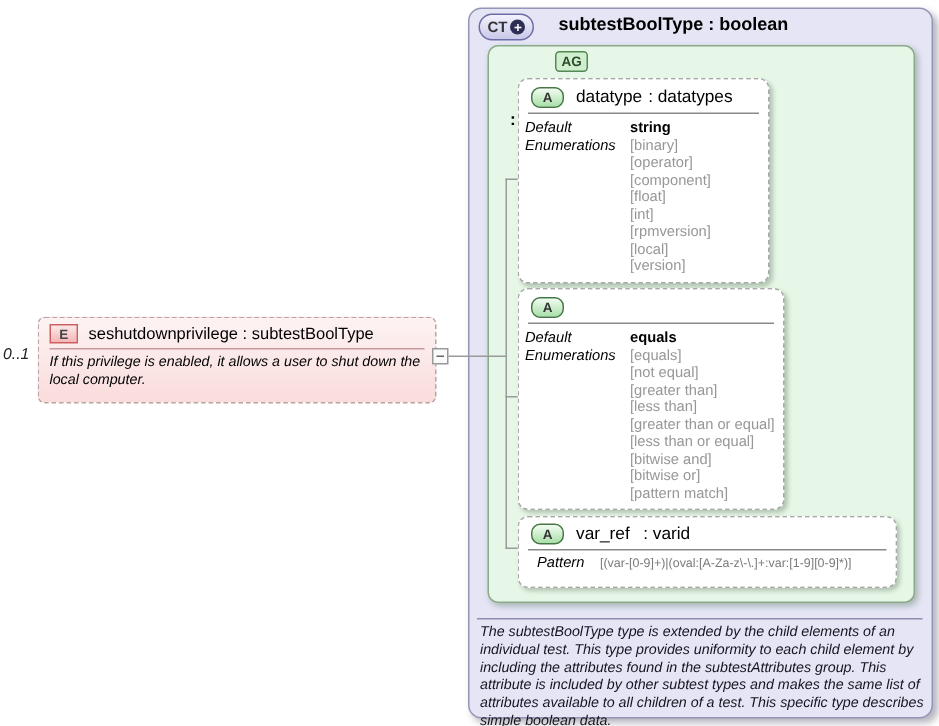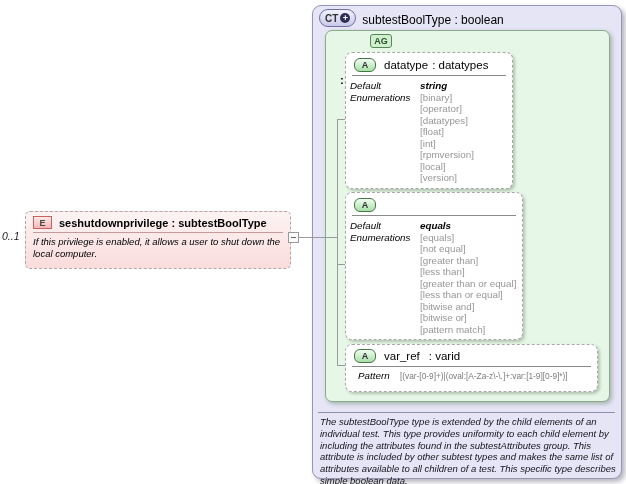--- a/index.html
+++ b/index.html
@@ -10,33 +10,33 @@
   
   .conn{position:absolute;background:#9a9a9a;}
   .conn.h{height:1px;}
   .conn.v{width:1px;}
   
   .ct-box{
     position:absolute;left:312px;top:5px;width:308px;height:472px;
     background:#e5e5f6;border:1px solid #9595b5;border-radius:9px;
     box-shadow:3px 3px 5px rgba(90,90,110,.45);
   }
-  .ct-header{position:absolute;left:319px;top:9px;display:flex;align-items:flex-end;gap:6px;}
+  .ct-header{position:absolute;left:319px;top:9px;display:flex;align-items:flex-start;gap:16px;}
   .ct-badge{
     display:inline-flex;align-items:center;gap:2px;padding:1px 5px;height:14px;
     border:1px solid #6d6da5;border-radius:9px;
     background:linear-gradient(#f2f2fd,#c9c9e9);
     font-size:10px;font-weight:bold;color:#333;
   }
   .ct-plus{
     display:inline-flex;align-items:center;justify-content:center;
     width:10px;height:10px;border-radius:50%;background:#2e2e55;color:#fff;
     font-size:9px;font-weight:bold;line-height:10px;
   }
-  .ct-title{font-size:12px;font-weight:normal;}
+  .ct-title{font-size:12px;font-weight:bold;}
   
   .ag-box{
     position:absolute;left:325px;top:30px;width:283px;height:370px;
     background:#e7f7e7;border:1px solid #8aab8a;border-radius:7px;
     box-shadow:2px 2px 4px rgba(90,120,90,.45);
   }
   .ag-header{position:absolute;left:320px;top:34px;display:flex;align-items:center;gap:7px;flex-direction:column;}
   .ag-badge{
     display:inline-flex;align-items:center;justify-content:center;padding:0 3px;height:12px;
     border:1px solid #558855;border-radius:3px;background:#cfefcf;
@@ -56,21 +56,21 @@
     background:linear-gradient(#f2fdf2,#a9dfa9);
     font-size:9px;font-weight:bold;color:#333;flex:0 0 auto;
   }
   .attr-title{font-size:11.5px;font-weight:normal;white-space:nowrap;}
   .attr-title .t-type{margin-left:4px;}
   .attr-title .t-type.wide{margin-left:9px;}
   .attr-sep{border-top:1px solid #8a8a8a;margin:0 6px;}
   .attr-body{display:flex;padding:4px 4px 4px 4px;}
   .facet-labels{flex:0 0 70px;font-style:italic;font-size:9.8px;line-height:11.5px;}
   .facet-values{font-size:9.8px;line-height:11.5px;}
-  .facet-default{font-weight:bold;color:#000;font-style:italic;}
+  .facet-default{font-weight:bold;color:#000;}
   .enum-item{color:#979797;}
   .pattern-row{display:flex;align-items:baseline;padding:3px 6px 3px 12px;}
   .pattern-label{flex:0 0 42px;font-style:italic;font-size:9.8px;}
   .pattern-value{font-size:8.3px;color:#7a7a7a;white-space:nowrap;}
   
   .doc-sep{position:absolute;left:318px;top:412px;width:297px;height:1px;background:#8d8dae;}
   .doc-text{
     position:absolute;left:320px;top:416px;width:298px;
     font-style:italic;font-size:9.5px;line-height:11.8px;color:#14141e;
   }
@@ -80,21 +80,21 @@
     border:1px dashed #b9a3a3;border-radius:5px;
     background:linear-gradient(#fdf3f3,#fadcdc);
   }
   .elem-header{display:flex;align-items:center;gap:7px;padding:4px 7px 2px 7px;}
   .e-badge{
     display:inline-flex;align-items:center;justify-content:center;
     width:17px;height:11px;border:1px solid #cc6060;
     background:linear-gradient(#fce9e9,#f5b6b6);
     font-size:9px;font-weight:bold;color:#444;flex:0 0 auto;
   }
-  .elem-title{font-size:11px;font-weight:bold;white-space:nowrap;}
+  .elem-title{font-size:11px;font-weight:normal;white-space:nowrap;}
   .elem-sep{border-top:1px solid #c49a9a;margin:1px 7px;}
   .elem-desc{padding:2px 7px;font-style:italic;font-size:9.5px;line-height:11.5px;}
   .cardinality{position:absolute;left:2px;top:230px;font-style:italic;font-weight:normal;font-size:10.5px;color:#222;}
   .handle{
     position:absolute;left:288px;top:232px;width:9px;height:9px;
     background:#fafafa;border:1px solid #999;
   }
   .handle .dash{width:5px;height:1px;background:#666;margin:4px auto 0 auto;}
 </style>
 </head>
@@ -136,21 +136,21 @@
     <div class="attr-body">
       <div class="facet-labels">
         <div>Default</div>
         <div>Enumerations</div>
       </div>
       <div class="facet-values">
         <div class="facet-default">string</div>
         <div>
             <div class="enum-item">[binary]</div>
             <div class="enum-item">[operator]</div>
-            <div class="enum-item">[datatypes]</div>
+            <div class="enum-item">[component]</div>
             <div class="enum-item">[float]</div>
             <div class="enum-item">[int]</div>
             <div class="enum-item">[rpmversion]</div>
             <div class="enum-item">[local]</div>
             <div class="enum-item">[version]</div>
           </div>
       </div>
     </div>
   </div>
 

